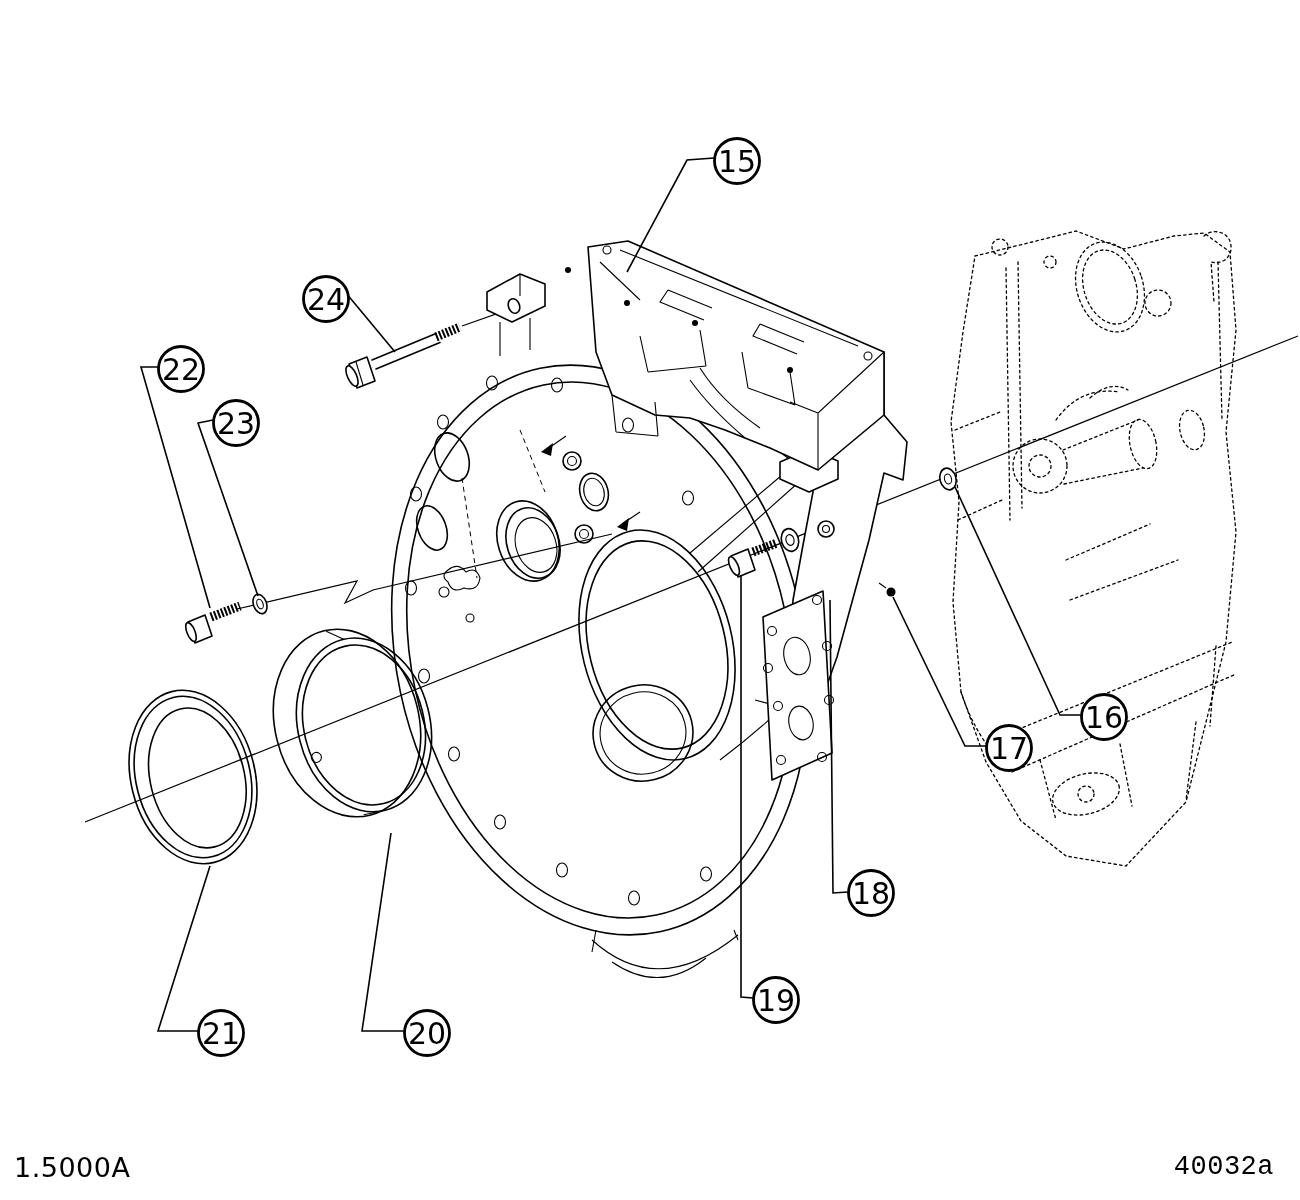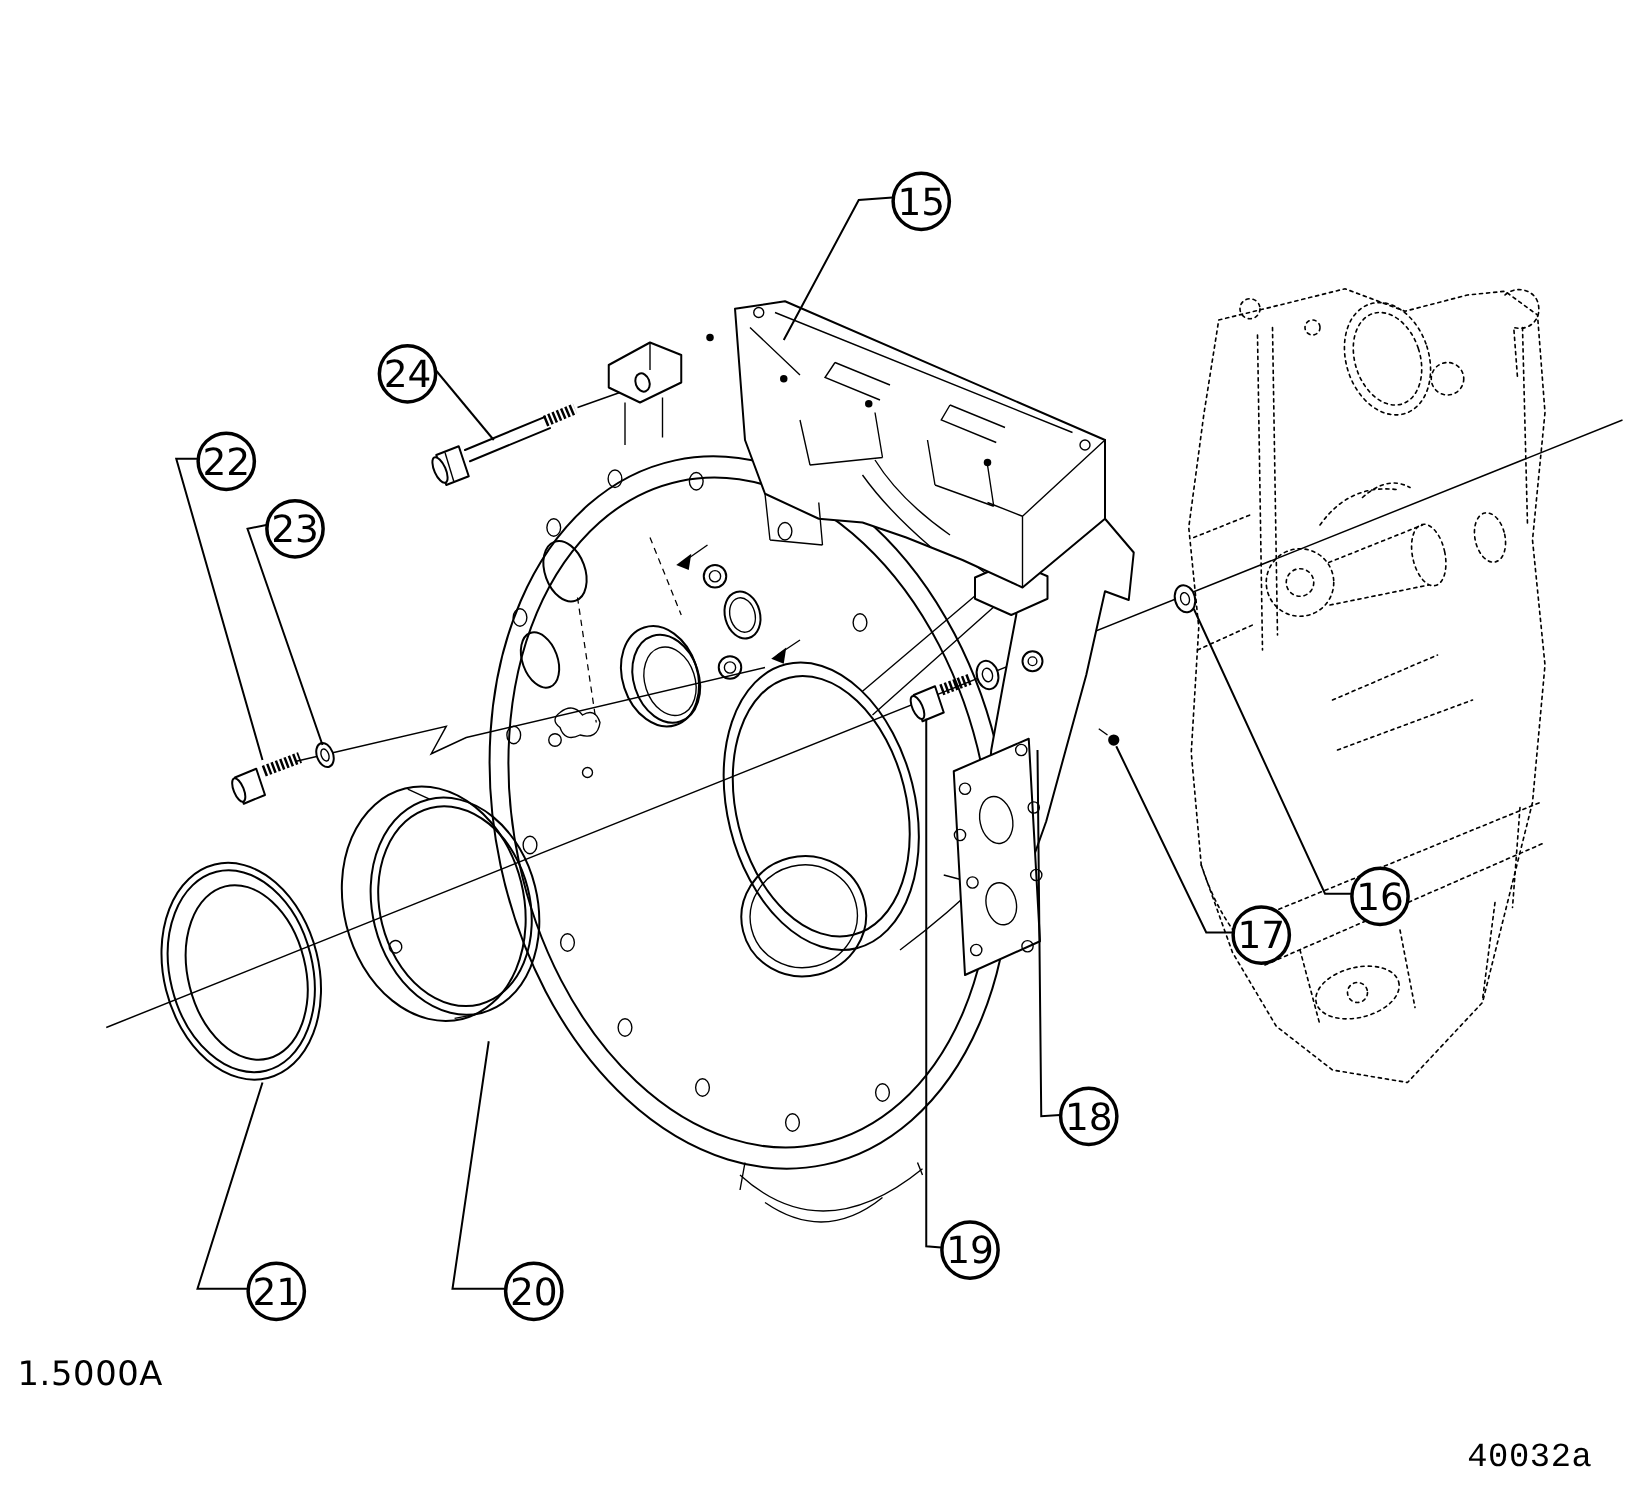--- a/index.html
+++ b/index.html
@@ -12,21 +12,21 @@
   .lnf{fill:#fff;stroke:#000;stroke-width:1.6;stroke-linejoin:round;}
   .thin{fill:none;stroke:#000;stroke-width:1.1;}
   .dash{fill:none;stroke:#000;stroke-width:1.3;stroke-dasharray:2.5 3.2;stroke-linecap:round;}
   .phantom{fill:none;stroke:#000;stroke-width:1;stroke-dasharray:5 4;}
   .threads{fill:none;stroke:#000;stroke-width:9;stroke-dasharray:2 1.7;}
   .axis{fill:none;stroke:#000;stroke-width:1.2;}
   .leader{fill:none;stroke:#000;stroke-width:1.6;}
   .callout-circle{fill:#fff;stroke:#000;stroke-width:2.8;}
   .callout-num{font-family:"DejaVu Sans","Liberation Sans",sans-serif;font-size:30px;fill:#000;text-anchor:middle;}
   .footer-text{position:absolute;font-size:27px;color:#000;letter-spacing:0.5px;}
-  .footer-left{left:14px;top:1084px;}
+  .footer-left{left:14px;top:1152px;}
   .footer-right{right:26px;top:1152px;font-family:Liberation Mono, monospace;}
 </style>
 </head>
 <body>
 
 <div class="canvas">
 
 <svg class="art" width="1300" height="1200" viewBox="0 0 1300 1200">
 
   <g>

